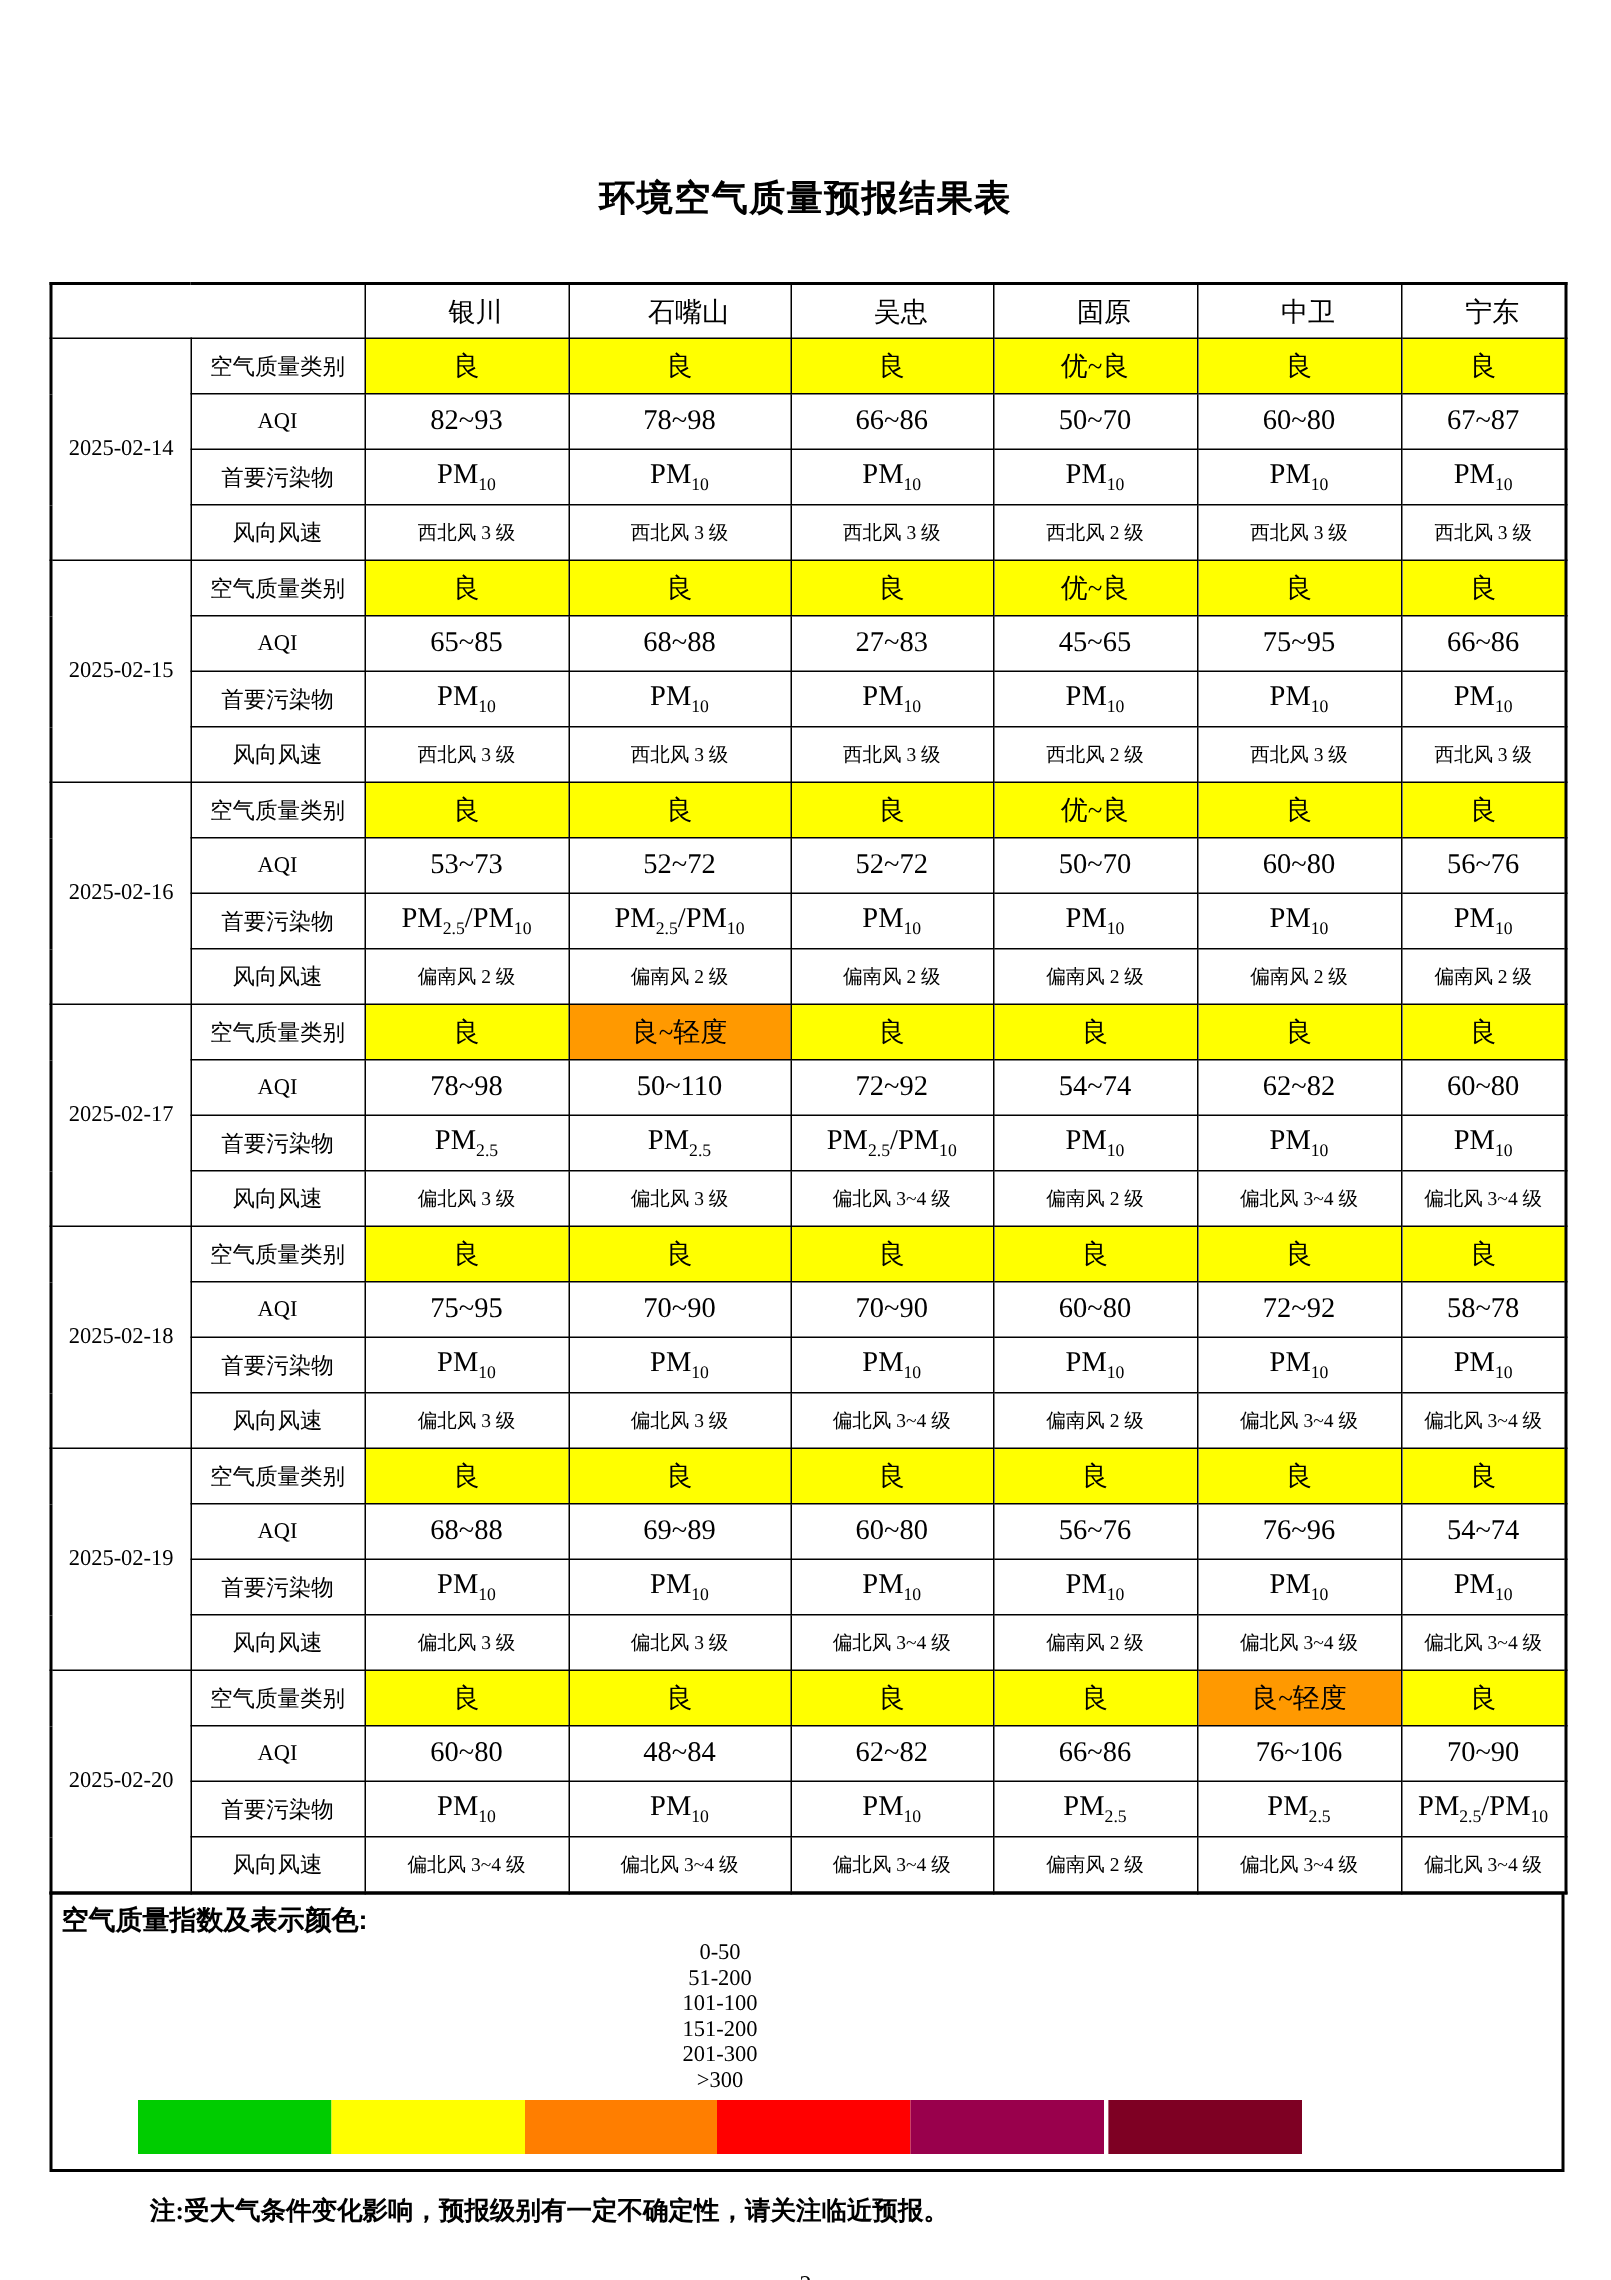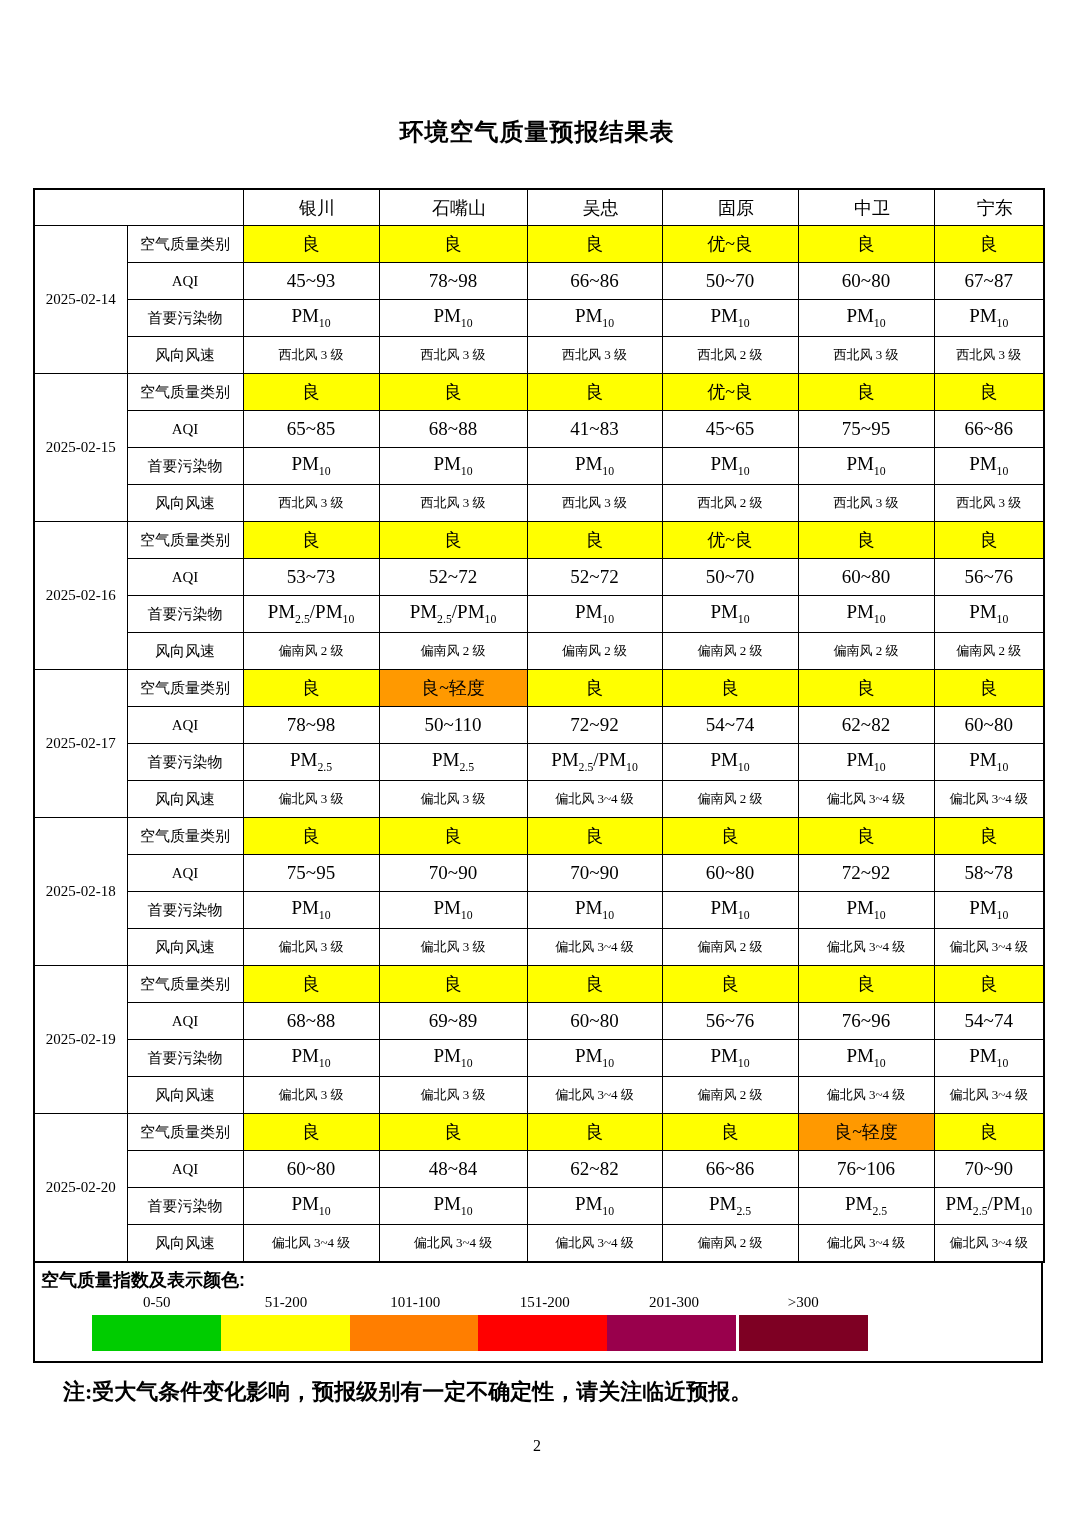--- a/index.html
+++ b/index.html
@@ -52,39 +52,40 @@
   .legend-title {
     font-size:18px;
     font-weight:bold;
     padding-left:6px;
     font-family:Liberation Sans, sans-serif;
   }
   .legend-labels {
     display:flex;
     margin:2px 0 4px 57px;
     width:776px;
+    flex-direction:column;
   }
   .legend-labels span {
     flex:1;
     text-align:center;
     font-size:15px;
   }
   .legend-bar {
     display:flex;
     margin-left:57px;
     width:776px;
     height:36px;
   }
   .legend-bar .swatch { flex:1; }
   .legend-bar .swatch.gap { border-right:3px solid #ffffff; }
 
   .note {
-    margin:14px 0 0 63px;
+    margin:14px 0 0 100px;
     font-weight:bold;
-    font-size:22px;
+    font-size:17px;
   }
   .page-num {
     text-align:center;
     margin-top:30px;
     font-size:16px;
   }
 </style>
 </head>
 <body>
 
@@ -118,21 +119,21 @@
         <td class="row-label">空气质量类别</td>
         <td class="cat-cell" style="background: rgb(255, 255, 0);">良</td>
         <td class="cat-cell" style="background: rgb(255, 255, 0);">良</td>
         <td class="cat-cell" style="background: rgb(255, 255, 0);">良</td>
         <td class="cat-cell" style="background: rgb(255, 255, 0);">优~良</td>
         <td class="cat-cell" style="background: rgb(255, 255, 0);">良</td>
         <td class="cat-cell" style="background: rgb(255, 255, 0);">良</td>
       </tr>
       <tr>
         <td class="row-label">AQI</td>
-        <td class="aqi-cell">45~93</td>
+        <td class="aqi-cell">82~93</td>
         <td class="aqi-cell">78~98</td>
         <td class="aqi-cell">66~86</td>
         <td class="aqi-cell">50~70</td>
         <td class="aqi-cell">60~80</td>
         <td class="aqi-cell">67~87</td>
       </tr>
       <tr>
         <td class="row-label">首要污染物</td>
         <td class="pol-cell">PM<sub>10</sub></td>
         <td class="pol-cell">PM<sub>10</sub></td>
@@ -157,21 +158,21 @@
         <td class="cat-cell" style="background: rgb(255, 255, 0);">良</td>
         <td class="cat-cell" style="background: rgb(255, 255, 0);">良</td>
         <td class="cat-cell" style="background: rgb(255, 255, 0);">优~良</td>
         <td class="cat-cell" style="background: rgb(255, 255, 0);">良</td>
         <td class="cat-cell" style="background: rgb(255, 255, 0);">良</td>
       </tr>
       <tr>
         <td class="row-label">AQI</td>
         <td class="aqi-cell">65~85</td>
         <td class="aqi-cell">68~88</td>
-        <td class="aqi-cell">41~83</td>
+        <td class="aqi-cell">27~83</td>
         <td class="aqi-cell">45~65</td>
         <td class="aqi-cell">75~95</td>
         <td class="aqi-cell">66~86</td>
       </tr>
       <tr>
         <td class="row-label">首要污染物</td>
         <td class="pol-cell">PM<sub>10</sub></td>
         <td class="pol-cell">PM<sub>10</sub></td>
         <td class="pol-cell">PM<sub>10</sub></td>
         <td class="pol-cell">PM<sub>10</sub></td>

